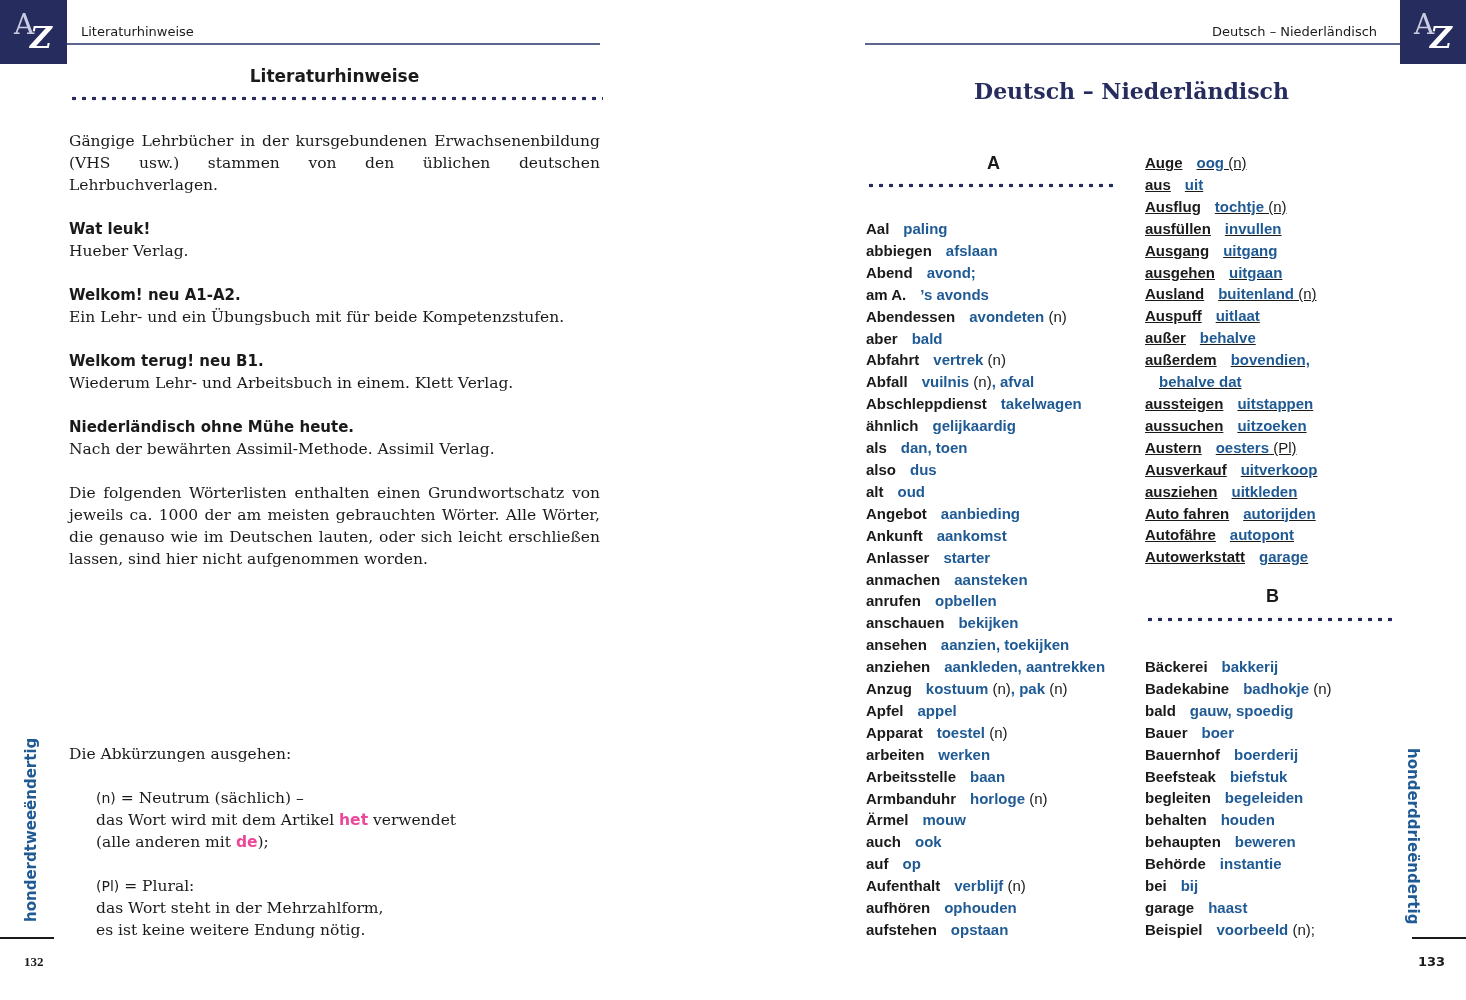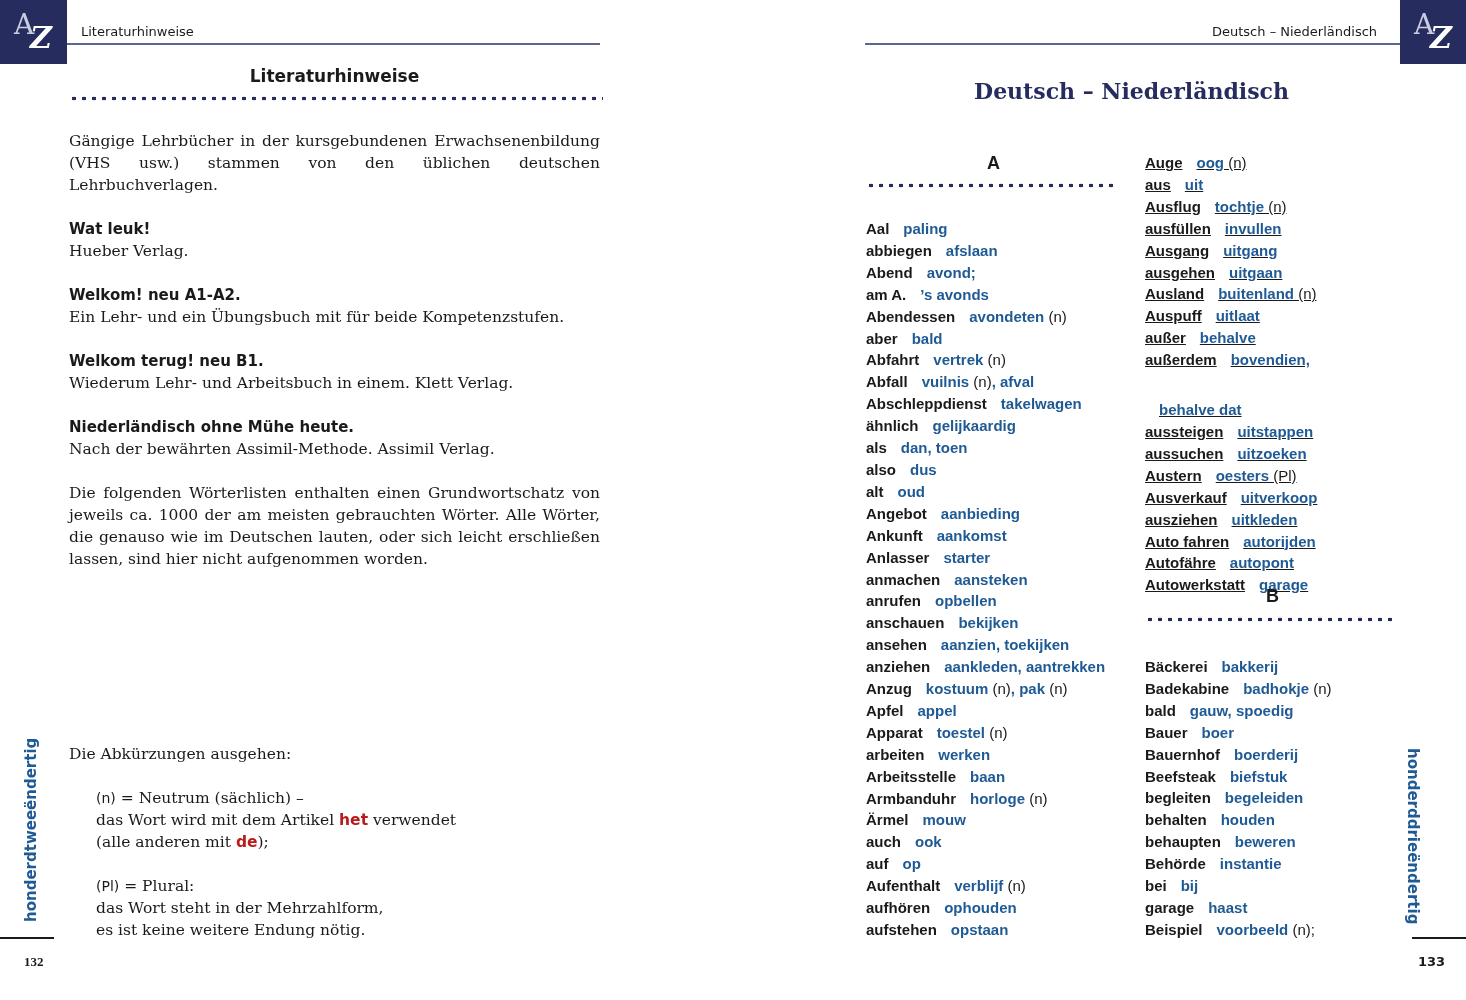--- a/index.html
+++ b/index.html
@@ -44,21 +44,21 @@
 
   .body-text {
     position: absolute; left: 69px; width: 531px;
     font-family: "DejaVu Serif", serif; font-size: 15.5px; line-height: 22px; color: #1a1a1a;
   }
   .body-text p { margin: 0; }
   .body-text .justify { text-align: justify; text-align-last: left; }
   .body-text .bold-title { font-family: "DejaVu Sans", sans-serif; font-weight: bold; font-size: 15px; }
   .blank { height: 22px; }
   .indent { padding-left: 27px; }
-  .hl { color: #b91c1c; font-family: "DejaVu Sans", sans-serif; font-weight: bold; }
+  .hl { color: #ec4899; font-family: "DejaVu Sans", sans-serif; font-weight: bold; }
   .small-sans { font-family: "DejaVu Sans", sans-serif; font-size: 14px; }
 
   .vert-label {
     position: absolute; color: #1f5a94; font-weight: bold; font-size: 15px; white-space: nowrap;
   }
   .vert-left { left: 22px; top: 922px; transform: rotate(-90deg); transform-origin: left top; }
   .vert-right { left: 1422px; top: 748px; transform: rotate(90deg); transform-origin: left top; }
   .foot-rule { position: absolute; top: 937px; height: 2px; background: #1a1a1a; }
   .page-num { position: absolute; top: 954px; font-weight: bold; font-size: 13px; }
 
@@ -68,21 +68,21 @@
   }
 
   .dict-col {
     position: absolute; width: 255px;
     font-family: "Liberation Sans", sans-serif; font-size: 15px; line-height: 21.9px;
   }
   .entry { white-space: nowrap; }
   .de { font-weight: bold; color: #1a1a1a; margin-right: 14px; }
   .nl { font-weight: bold; color: #1f5a94; }
   .gr { font-weight: normal; color: #1a1a1a; }
-  .cont { padding-left: 14px; margin-top: 28px; }
+  .cont { padding-left: 14px; }
   .letter-head { text-align: center; font-weight: bold; font-size: 18px; height: 22px; }
 </style>
 </head>
 <body>
 
 <div class="page page-left">
   <div class="az-logo" style="left:0;">
     <span class="a">A</span>
       <span class="z">Z</span>
   </div>

